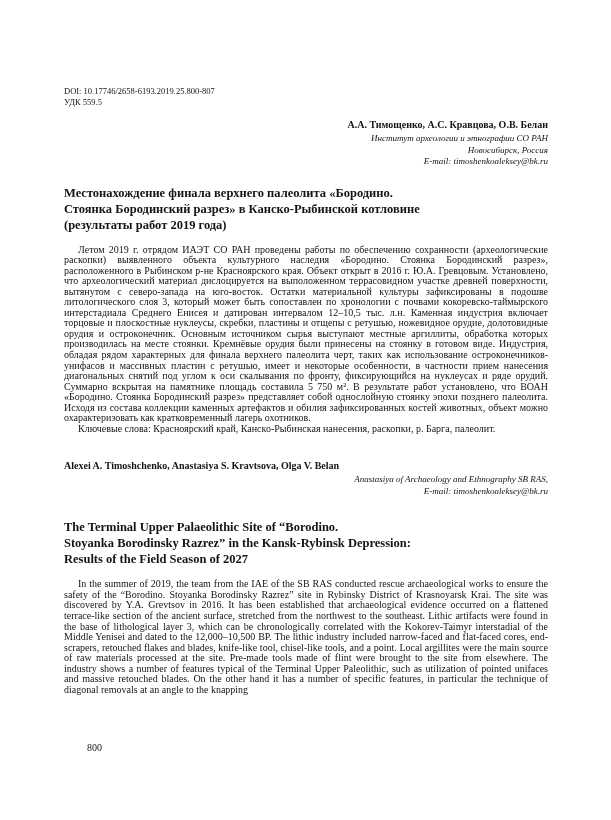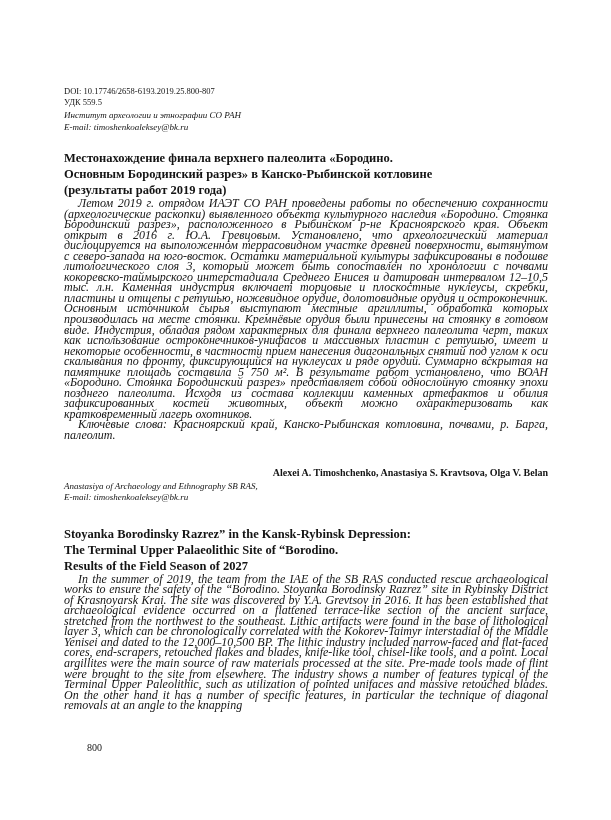--- a/index.html
+++ b/index.html
@@ -20,42 +20,41 @@
   .meta-block { font-size: 8.5px; line-height: 11px; }
   .authors-ru {
     margin-top: 11px;
     text-align: right;
     font-weight: bold;
     font-size: 10px;
     line-height: 12px;
   }
   .affil {
     margin-top: 2px;
-    text-align: left;
+    text-align: right;
     font-style: italic;
     font-size: 9px;
     line-height: 11.5px;
   }
   .title {
     margin: 17px 0 0 0;
     font-weight: bold;
     font-size: 12.5px;
     line-height: 16px;
   }
   .abstract {
-    font-style: italic;
-    font-size: 12px;
+    margin-top: 12px;
+    font-size: 10px;
     line-height: 10.55px;
     text-align: justify;
   }
   .abstract p { margin: 0; text-indent: 14px; }
   .keywords { margin-top: 4px; }
   .authors-en {
     margin-top: 26px;
-    text-align: right;
     font-weight: bold;
     font-size: 10px;
     line-height: 12px;
   }
   .title-en { margin-top: 22px; }
   .page-number {
     position: absolute;
     left: 64px; bottom: 27px;
     font-size: 10px;
     margin-left: 23px;
@@ -64,47 +63,49 @@
 </head>
 <body>
 
 <div class="sheet">
 
   <div class="meta-block">
     <div>DOI: 10.17746/2658-6193.2019.25.800-807</div>
     <div>УДК 559.5</div>
   </div>
 
+  <div class="authors-ru">А.А. Тимощенко, А.С. Кравцова, О.В. Белан</div>
 
   <div class="affil">
     <div>Институт археологии и этнографии СО РАН</div>
+    <div>Новосибирск, Россия</div>
     <div>E-mail: timoshenkoaleksey@bk.ru</div>
   </div>
 
   <div class="title">
     <div>Местонахождение финала верхнего палеолита «Бородино.</div>
-    <div>Основным Бородинский разрез» в Канско-Рыбинской котловине</div>
+    <div>Стоянка Бородинский разрез» в Канско-Рыбинской котловине</div>
     <div>(результаты работ 2019 года)</div>
   </div>
 
   <div class="abstract">
     <p>Летом 2019 г. отрядом ИАЭТ СО РАН проведены работы по обеспечению сохранности (археологические раскопки) выявленного объекта культурного наследия «Бородино. Стоянка Бородинский разрез», расположенного в Рыбинском р-не Красноярского края. Объект открыт в 2016 г. Ю.А. Гревцовым. Установлено, что археологический материал дислоцируется на выположенном террасовидном участке древней поверхности, вытянутом с северо-запада на юго-восток. Остатки материальной культуры зафиксированы в подошве литологического слоя 3, который может быть сопоставлен по хронологии с почвами кокоревско-таймырского интерстадиала Среднего Енисея и датирован интервалом 12–10,5 тыс. л.н. Каменная индустрия включает торцовые и плоскостные нуклеусы, скребки, пластины и отщепы с ретушью, ножевидное орудие, долотовидные орудия и остроконечник. Основным источником сырья выступают местные аргиллиты, обработка которых производилась на месте стоянки. Кремнёвые орудия были принесены на стоянку в готовом виде. Индустрия, обладая рядом характерных для финала верхнего палеолита черт, таких как использование остроконечников-унифасов и массивных пластин с ретушью, имеет и некоторые особенности, в частности прием нанесения диагональных снятий под углом к оси скалывания по фронту, фиксирующийся на нуклеусах и ряде орудий. Суммарно вскрытая на памятнике площадь составила 5 750 м². В результате работ установлено, что ВОАН «Бородино. Стоянка Бородинский разрез» представляет собой однослойную стоянку эпохи позднего палеолита. Исходя из состава коллекции каменных артефактов и обилия зафиксированных костей животных, объект можно охарактеризовать как кратковременный лагерь охотников.</p>
-    <p class="keywords">Ключевые слова: Красноярский край, Канско-Рыбинская котловина, почвами, р. Барга, палеолит.</p>
+    <p class="keywords">Ключевые слова: Красноярский край, Канско-Рыбинская нанесения, раскопки, р. Барга, палеолит.</p>
   </div>
 
   <div class="authors-en">Alexei A. Timoshchenko, Anastasiya S. Kravtsova, Olga V. Belan</div>
 
   <div class="affil">
     <div>Anastasiya of Archaeology and Ethnography SB RAS,</div>
     <div>E-mail: timoshenkoaleksey@bk.ru</div>
   </div>
 
   <div class="title title-en">
+    <div>The Terminal Upper Palaeolithic Site of “Borodino.</div>
     <div>Stoyanka Borodinsky Razrez” in the Kansk-Rybinsk Depression:</div>
-    <div>The Terminal Upper Palaeolithic Site of “Borodino.</div>
     <div>Results of the Field Season of 2027</div>
   </div>
 
   <div class="abstract">
     <p>In the summer of 2019, the team from the IAE of the SB RAS conducted rescue archaeological works to ensure the safety of the “Borodino. Stoyanka Borodinsky Razrez” site in Rybinsky District of Krasnoyarsk Krai. The site was discovered by Y.A. Grevtsov in 2016. It has been established that archaeological evidence occurred on a flattened terrace-like section of the ancient surface, stretched from the northwest to the southeast. Lithic artifacts were found in the base of lithological layer 3, which can be chronologically correlated with the Kokorev-Taimyr interstadial of the Middle Yenisei and dated to the 12,000–10,500 BP. The lithic industry included narrow-faced and flat-faced cores, end-scrapers, retouched flakes and blades, knife-like tool, chisel-like tools, and a point. Local argillites were the main source of raw materials processed at the site. Pre-made tools made of flint were brought to the site from elsewhere. The industry shows a number of features typical of the Terminal Upper Paleolithic, such as utilization of pointed unifaces and massive retouched blades. On the other hand it has a number of specific features, in particular the technique of diagonal removals at an angle to the knapping</p>
   </div>
 
   <div class="page-number">800</div>
 
 </div>

